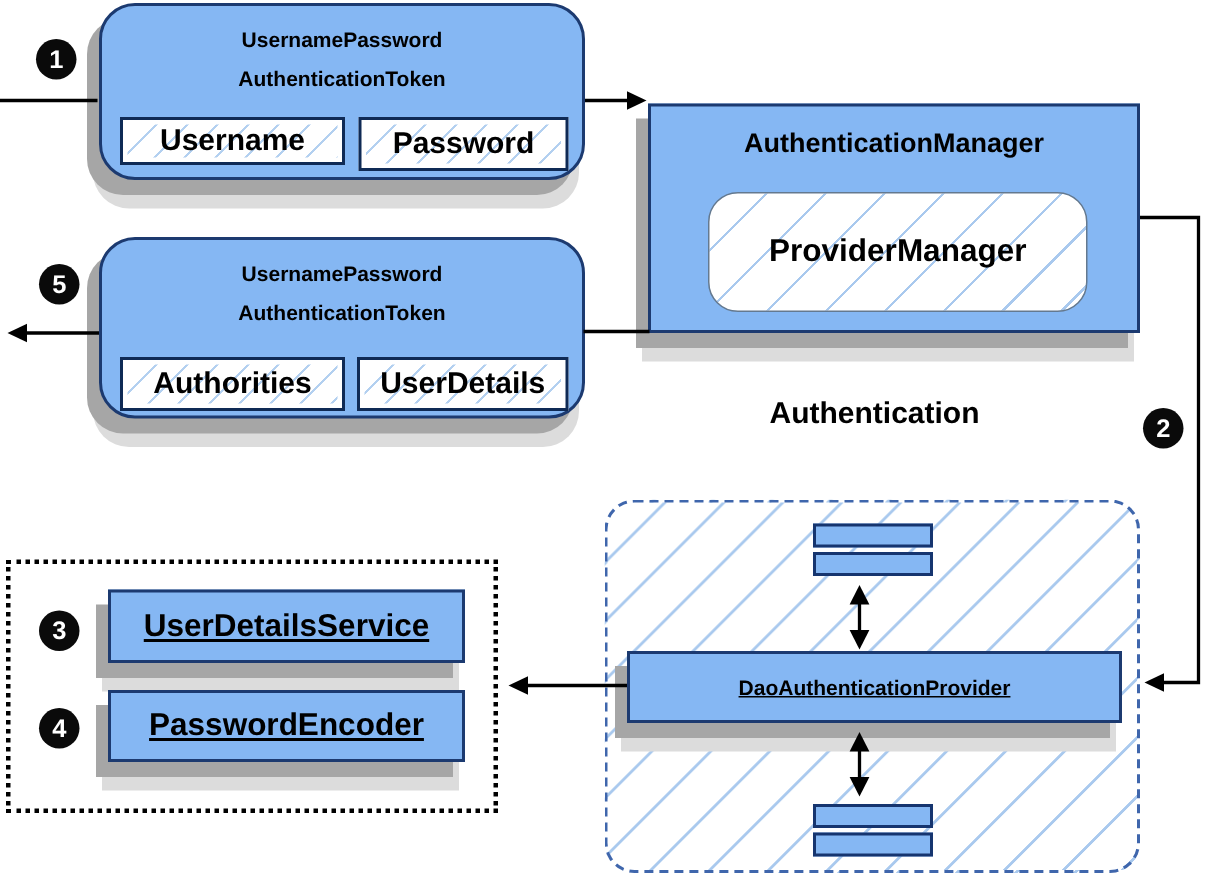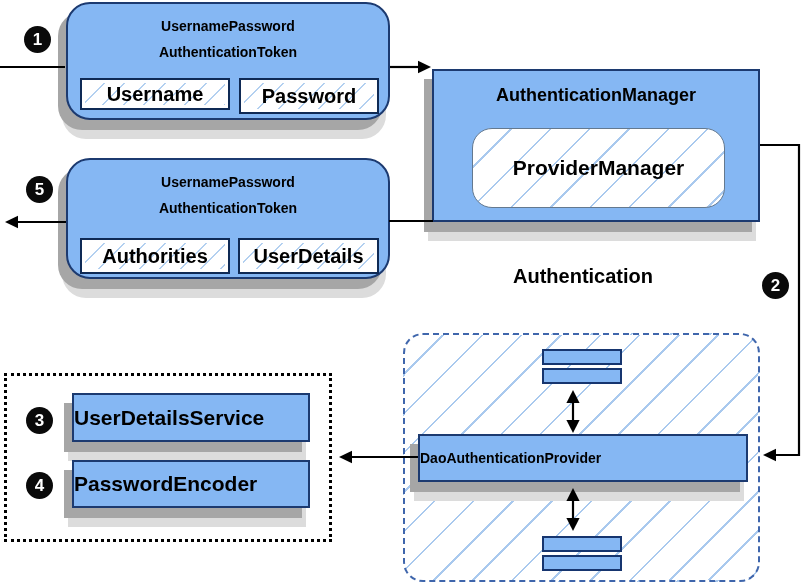--- a/index.html
+++ b/index.html
@@ -58,22 +58,23 @@
     position:absolute;border:3px dotted #000;background:#fff;z-index:1;
   }
   .group-heading{
     position:absolute;text-align:center;font-size:20px;line-height:26px;z-index:2;
   }
   .bar{
     position:absolute;width:80px;height:16px;background:#85b7f3;
     border:2px solid #16356f;z-index:3;
   }
   .plain-label-box{
-    position:absolute;display:flex;align-items:center;
+    position:absolute;display:flex;align-items:center;justify-content:center;
     z-index:3;
+    text-decoration:underline;
   }
   .connector-svg{
     position:absolute;left:0;top:0;width:803px;height:584px;z-index:20;
     pointer-events:none;
   }
   .connector-svg line, .connector-svg polyline{
     stroke:#000;stroke-width:2.2;fill:none;
   }
   .connector-svg polygon{fill:#000;stroke:none;}
 </style>

